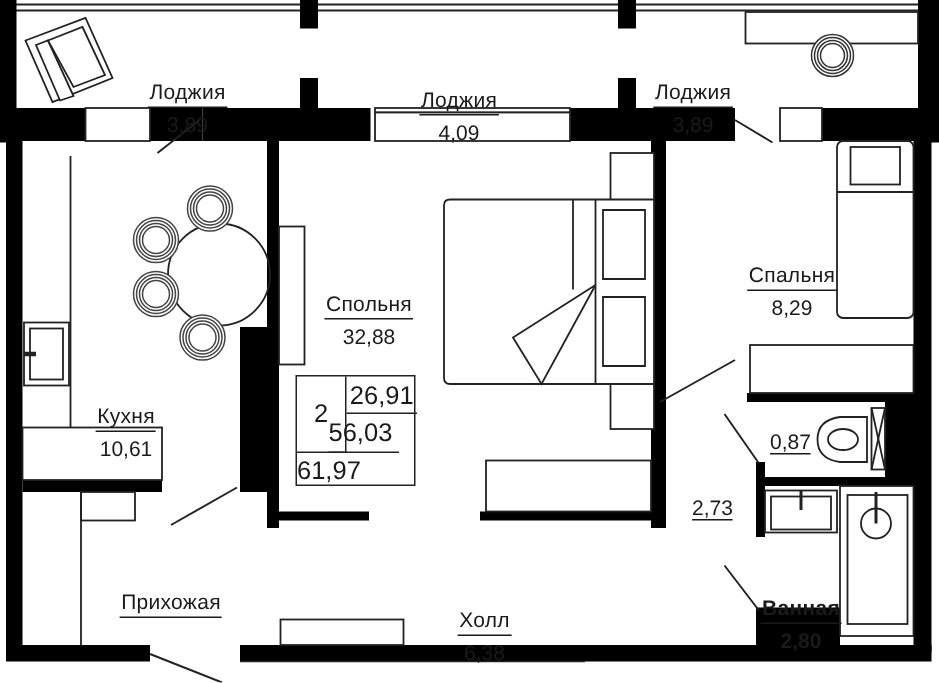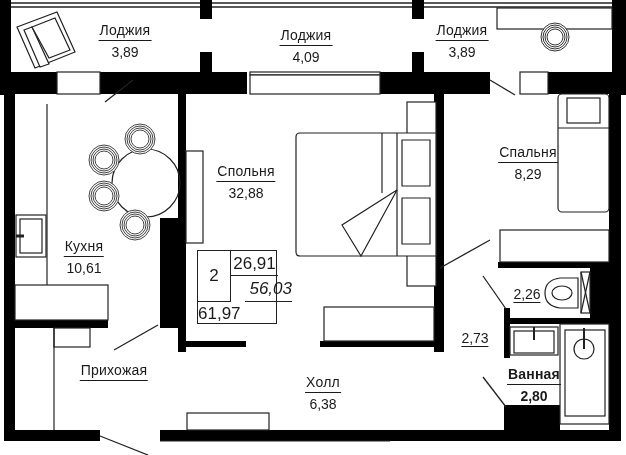--- a/index.html
+++ b/index.html
@@ -1,25 +1,25 @@
 <!DOCTYPE html>
 <html><head>
   <meta charset="utf-8">
   <style>
     html, body { margin:0; padding:0; background:#ffffff; }
     body { width:626px; height:455px; position:relative; overflow:hidden; font-family:"DejaVu Sans Condensed","DejaVu Sans",sans-serif; }
     #plan { position:absolute; left:0; top:0; width:626px; height:455px; }
     .lbl { position:absolute; text-align:center; color:#1a1a1a; font-family:"Liberation Sans Narrow","Liberation Sans",sans-serif; font-size:14px; line-height:17px; transform:translateX(-50%); white-space:nowrap; }
-    .lbl .name { display:inline-block; border-bottom:1.3px solid #1a1a1a; padding:0 1px 1px 1px; letter-spacing:0.2px; }
+    .lbl .name { display:inline-block; border-bottom:1.3px solid #1a1a1a; padding:0 1px 1px 1px; letter-spacing:0.2px;margin-top:31px; }
     .lbl .area { display:block; margin-top:3px; }
     .ulbl { position:absolute; color:#1a1a1a; font-family:"Liberation Sans Narrow","Liberation Sans",sans-serif; font-size:14px; line-height:16px; border-bottom:1.3px solid #1a1a1a; transform:translateX(-50%); }
     .summary { position:absolute; left:197px; top:250px; width:80px; height:74px; border:1.2px solid #222; box-sizing:border-box; font-family:"Liberation Sans Narrow","Liberation Sans",sans-serif; font-size:17px; color:#1a1a1a; }
     .summary .rooms { position:absolute; left:0; top:0; width:33px; height:51px; border-right:1.2px solid #222; border-bottom:1.2px solid #222; box-sizing:border-box; display:flex; align-items:center; justify-content:center; }
     .summary .living { position:absolute; left:33px; top:0; width:47px; height:25px; border-bottom:1.2px solid #222; box-sizing:border-box; text-align:center; line-height:25px; }
-    .summary .total { position:absolute; left:47px; top:25px; width:47px; height:26px; border-bottom:1.2px solid #222; box-sizing:border-box; text-align:right; line-height:26px;font-style:italic; }
+    .summary .total { position:absolute; left:21px; top:25px; width:47px; height:26px; border-bottom:1.2px solid #222; box-sizing:border-box; text-align:left; line-height:26px; }
     .summary .full { position:absolute; left:0; top:51px; width:80px; height:23px; text-align:left; padding-right:6px; box-sizing:border-box; line-height:23px; }
   </style>
 </head>
 <body>
 
 <svg id="plan" viewBox="0 0 626 455" xmlns="http://www.w3.org/2000/svg">
 
   <g stroke="#222" fill="none" stroke-width="1.3">
     <line x1="10" y1="3" x2="612" y2="3"></line>
     <line x1="10" y1="7" x2="612" y2="7"></line>
@@ -227,21 +227,21 @@
 </div>
 <div class="lbl" style="left:323px; top:374px;">
   <span class="name">Холл</span>
   <span class="area">6,38</span>
 </div>
 <div class="lbl" style="left:534px; top:366px;font-weight:bold;">
   <span class="name">Ванная</span>
   <span class="area">2,80</span>
 </div>
 
-<span class="ulbl" style="left:527px; top:286px;">2,26</span>
+<span class="ulbl" style="left:527px; top:286px;">0,87</span>
 <span class="ulbl" style="left:475px; top:330px;">2,73</span>
 
 <div class="summary">
   <div class="rooms">2</div>
   <div class="living">26,91</div>
   <div class="total">56,03</div>
   <div class="full">61,97</div>
 </div>
 
 </body></html>

